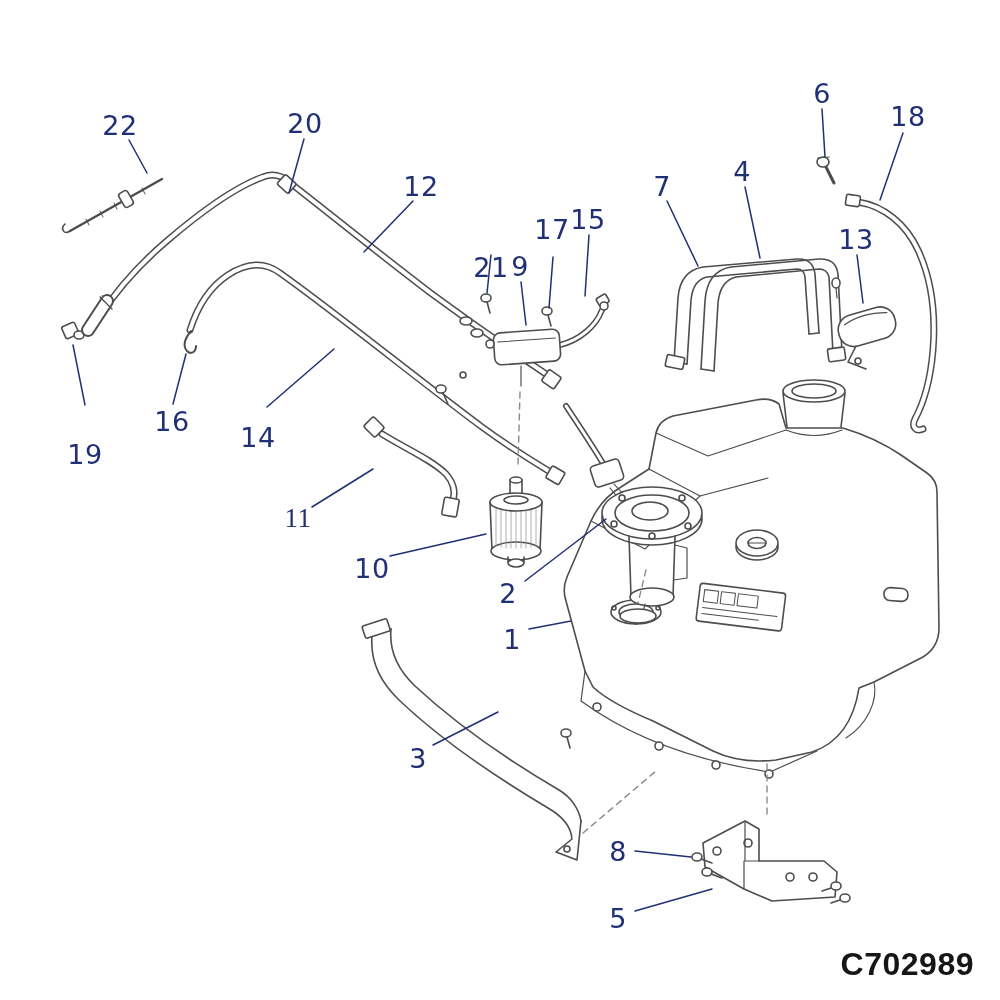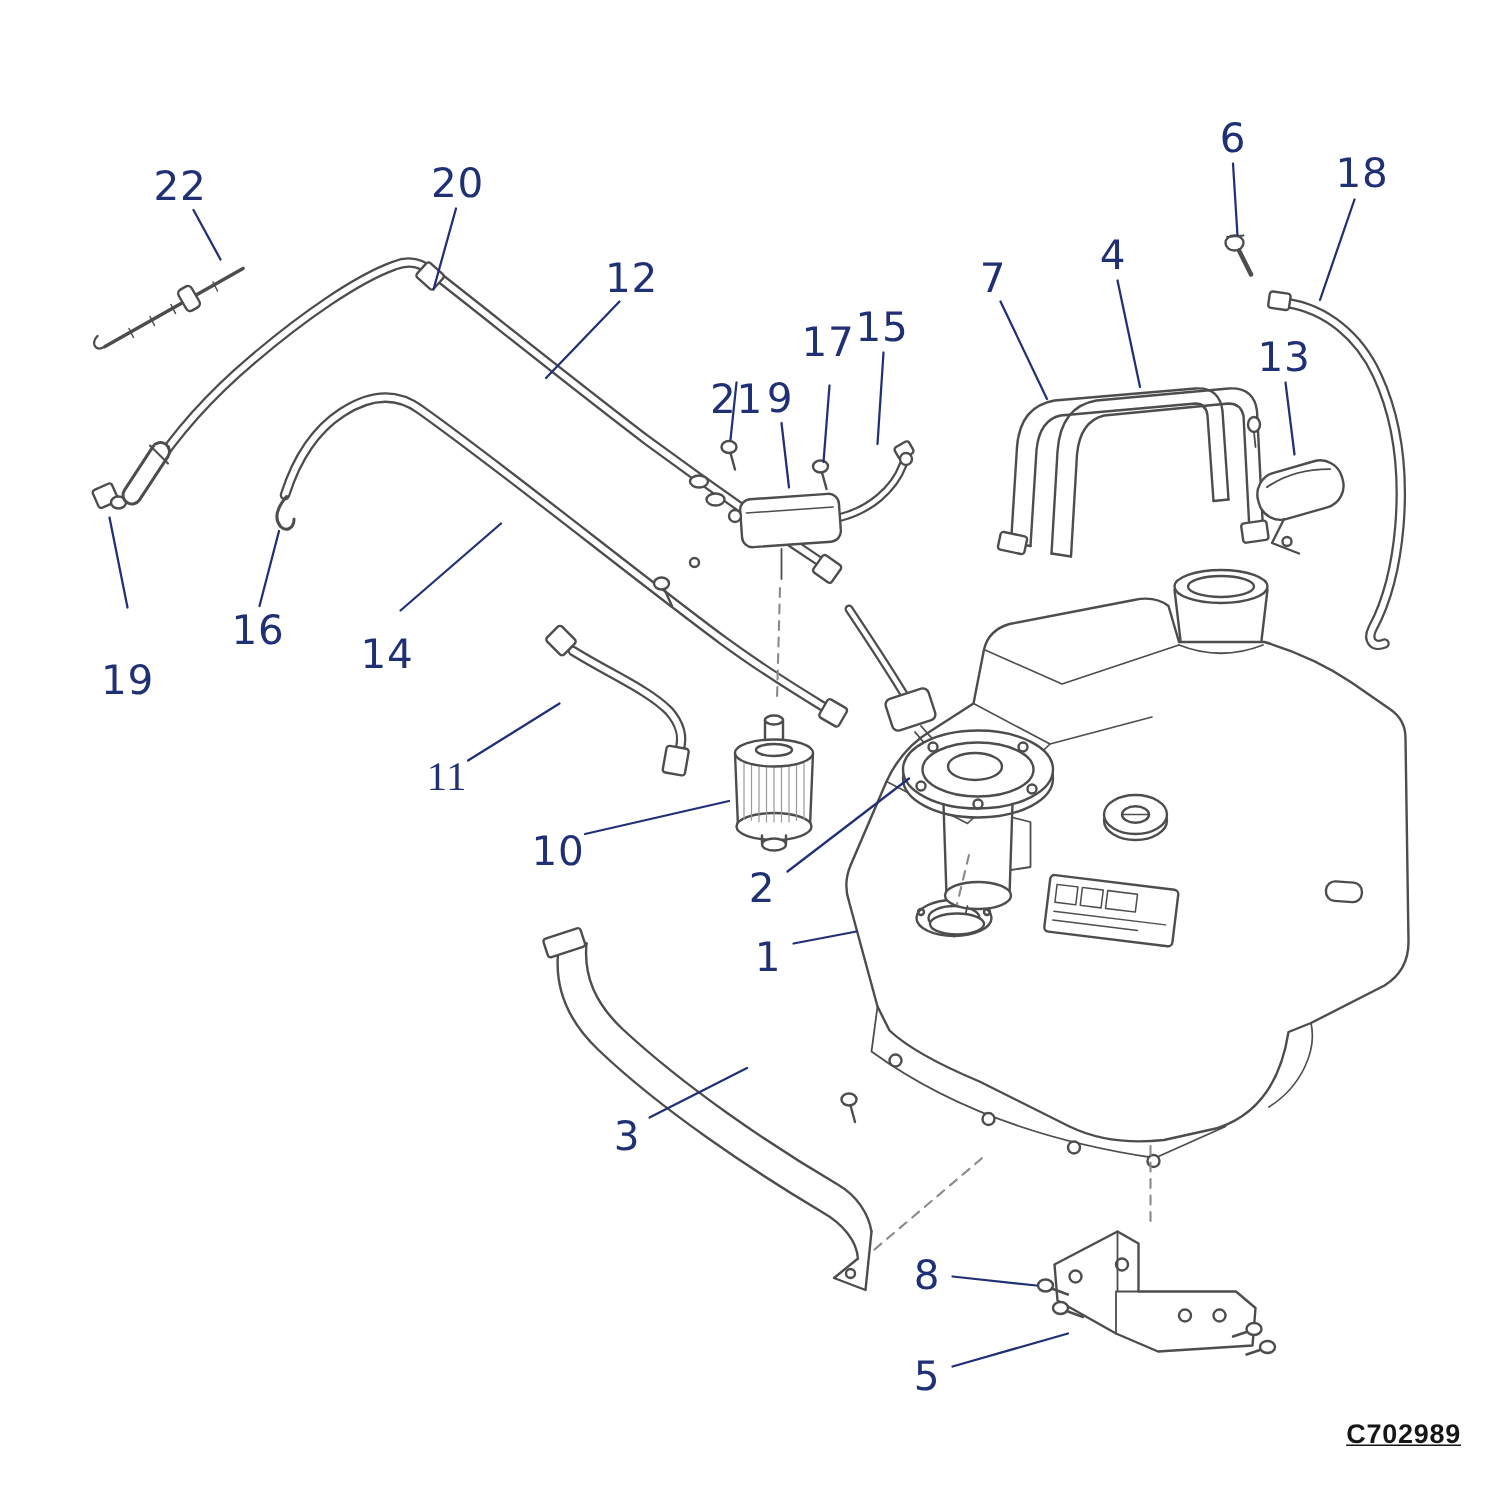--- a/index.html
+++ b/index.html
@@ -9,21 +9,21 @@
   }
   .stage > svg{position:absolute;left:0;top:0;}
   .callout{
     position:absolute;transform:translate(-50%,-50%);
     font-size:27px;line-height:1;color:var(--callout-color,#203075);
     font-weight:500;letter-spacing:.5px;user-select:none;white-space:nowrap;
   }
   .diagram-code{
     position:absolute;right:26px;top:946px;
     font-family:"Liberation Sans", sans-serif;
-    font-size:18px;font-weight:700;color:#161616;letter-spacing:.5px;text-decoration:underline;
+    font-size:32px;font-weight:700;color:#161616;letter-spacing:.5px;
   }
 </style>
 </head>
 <body>
 
 <div class="stage">
 
   <svg width="1000" height="1000" viewBox="0 0 1000 1000">
     <g stroke="#4d4d4d" fill="none" stroke-width="1.6" stroke-linecap="round" stroke-linejoin="round">
 

